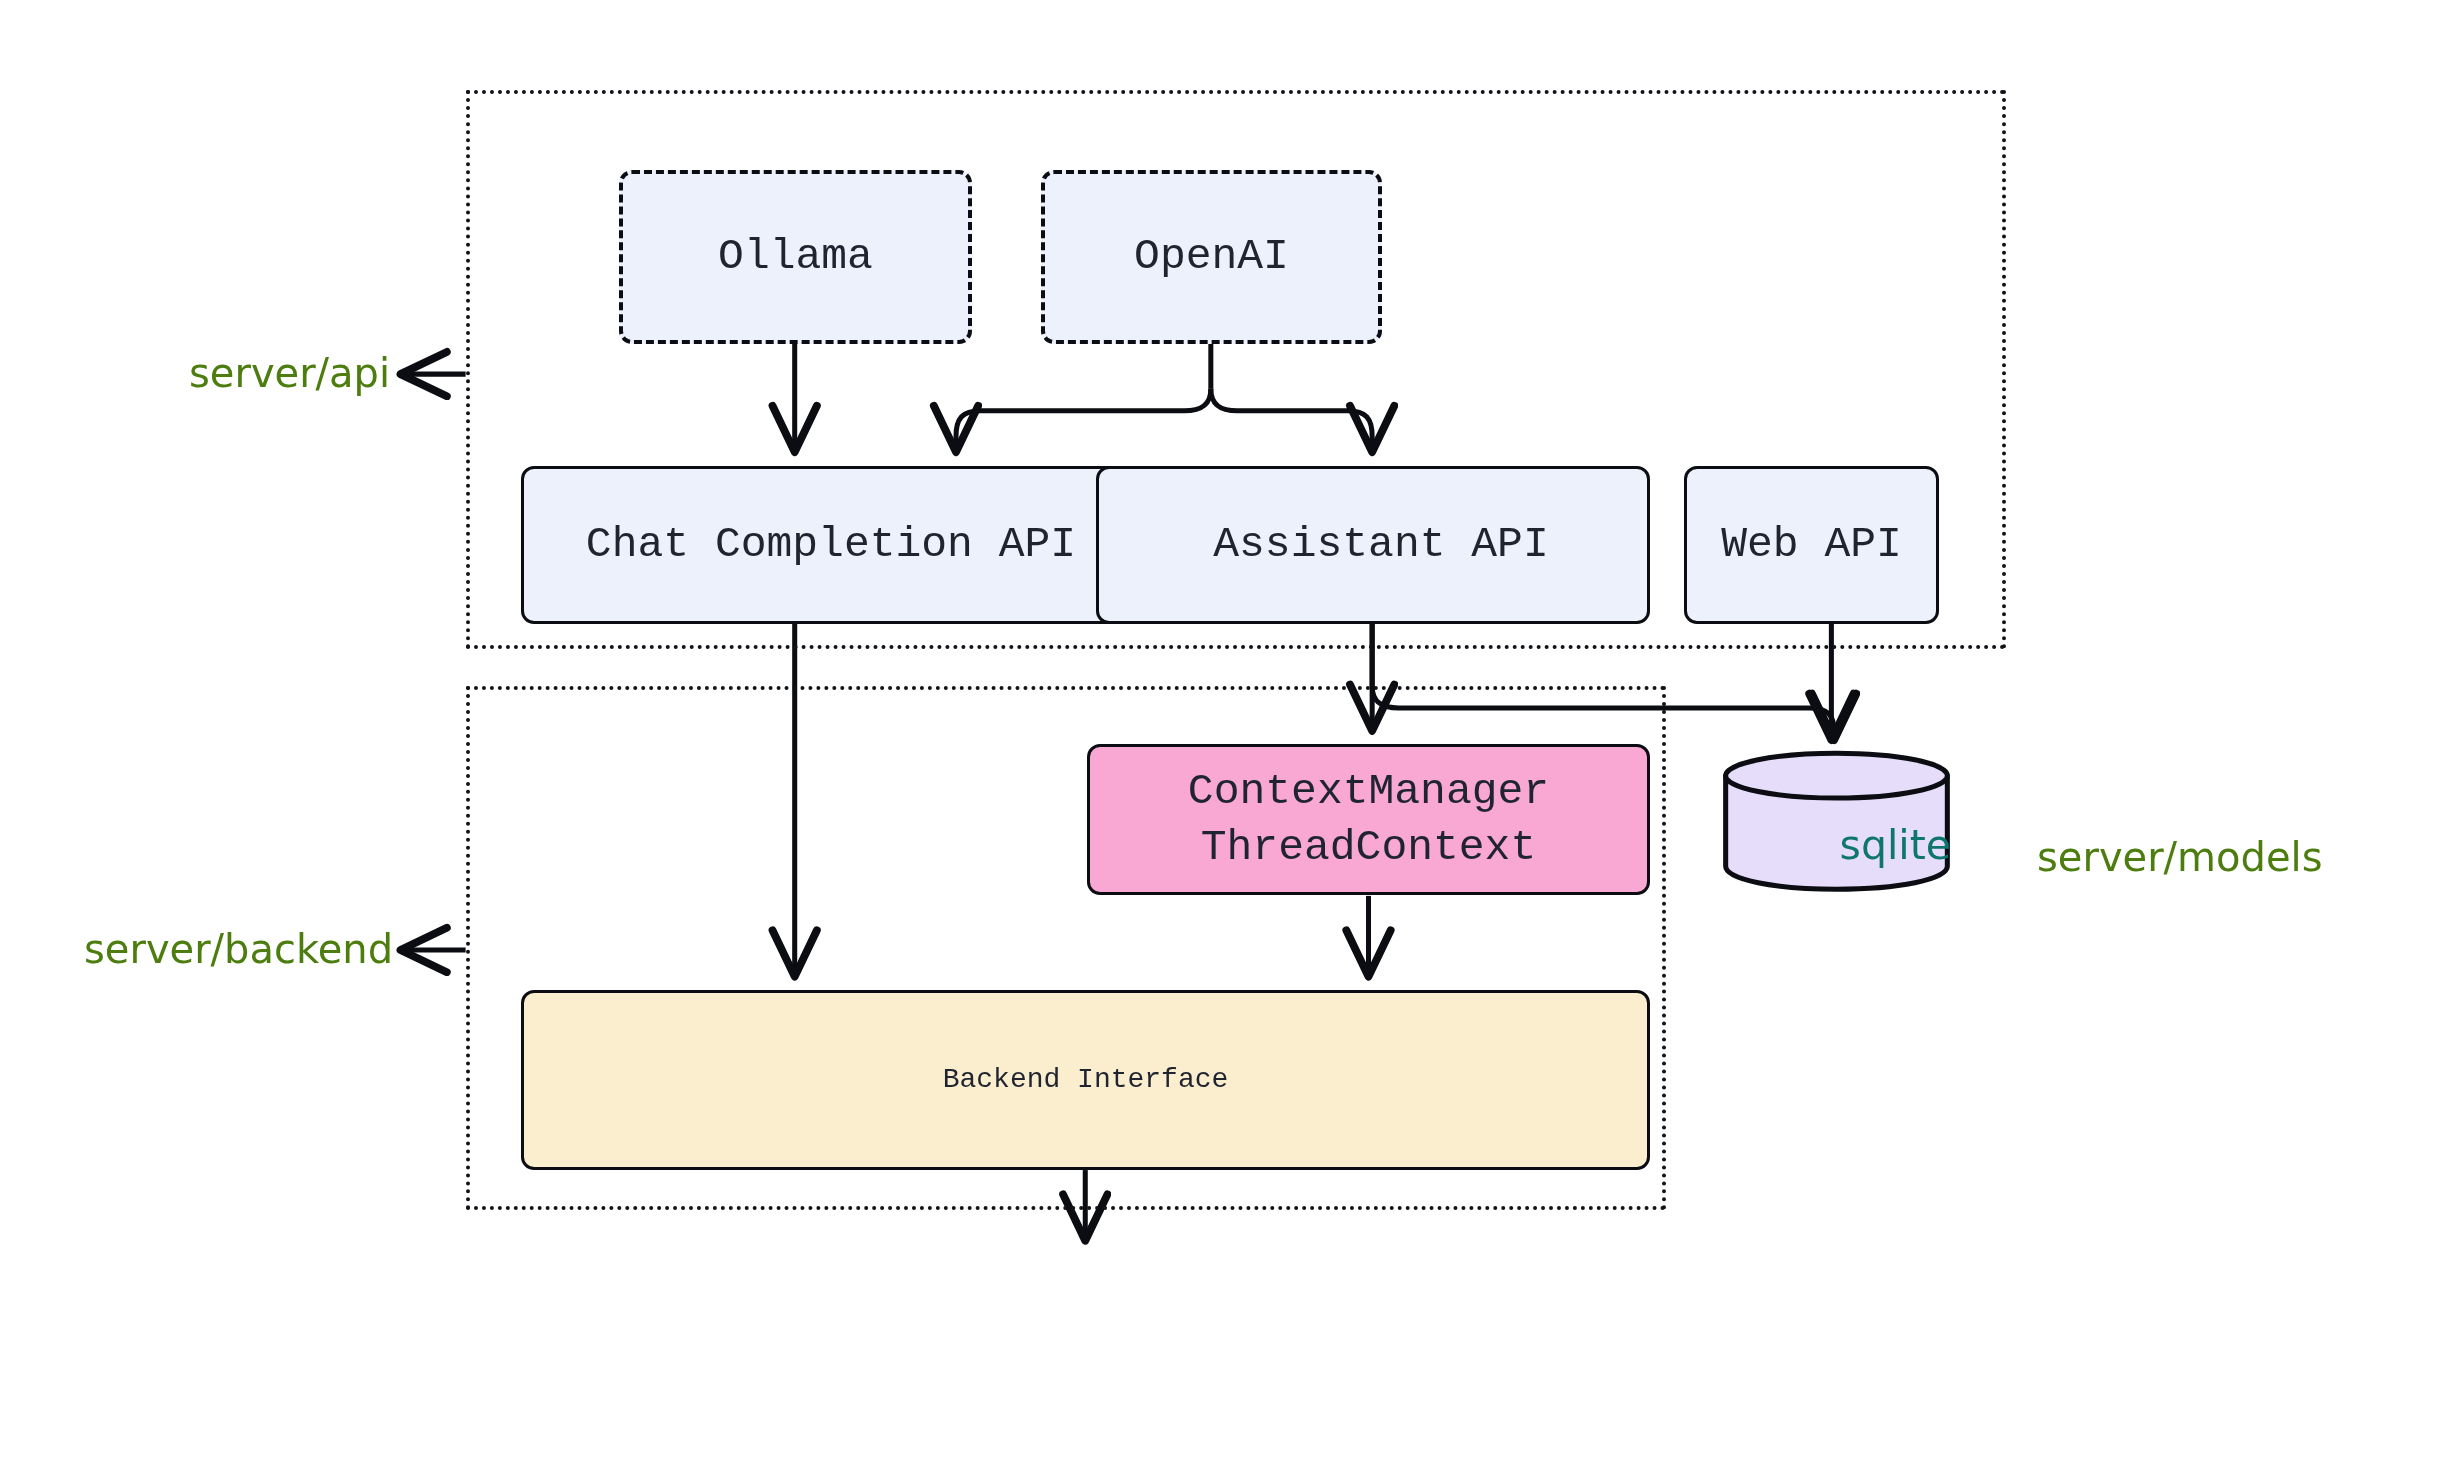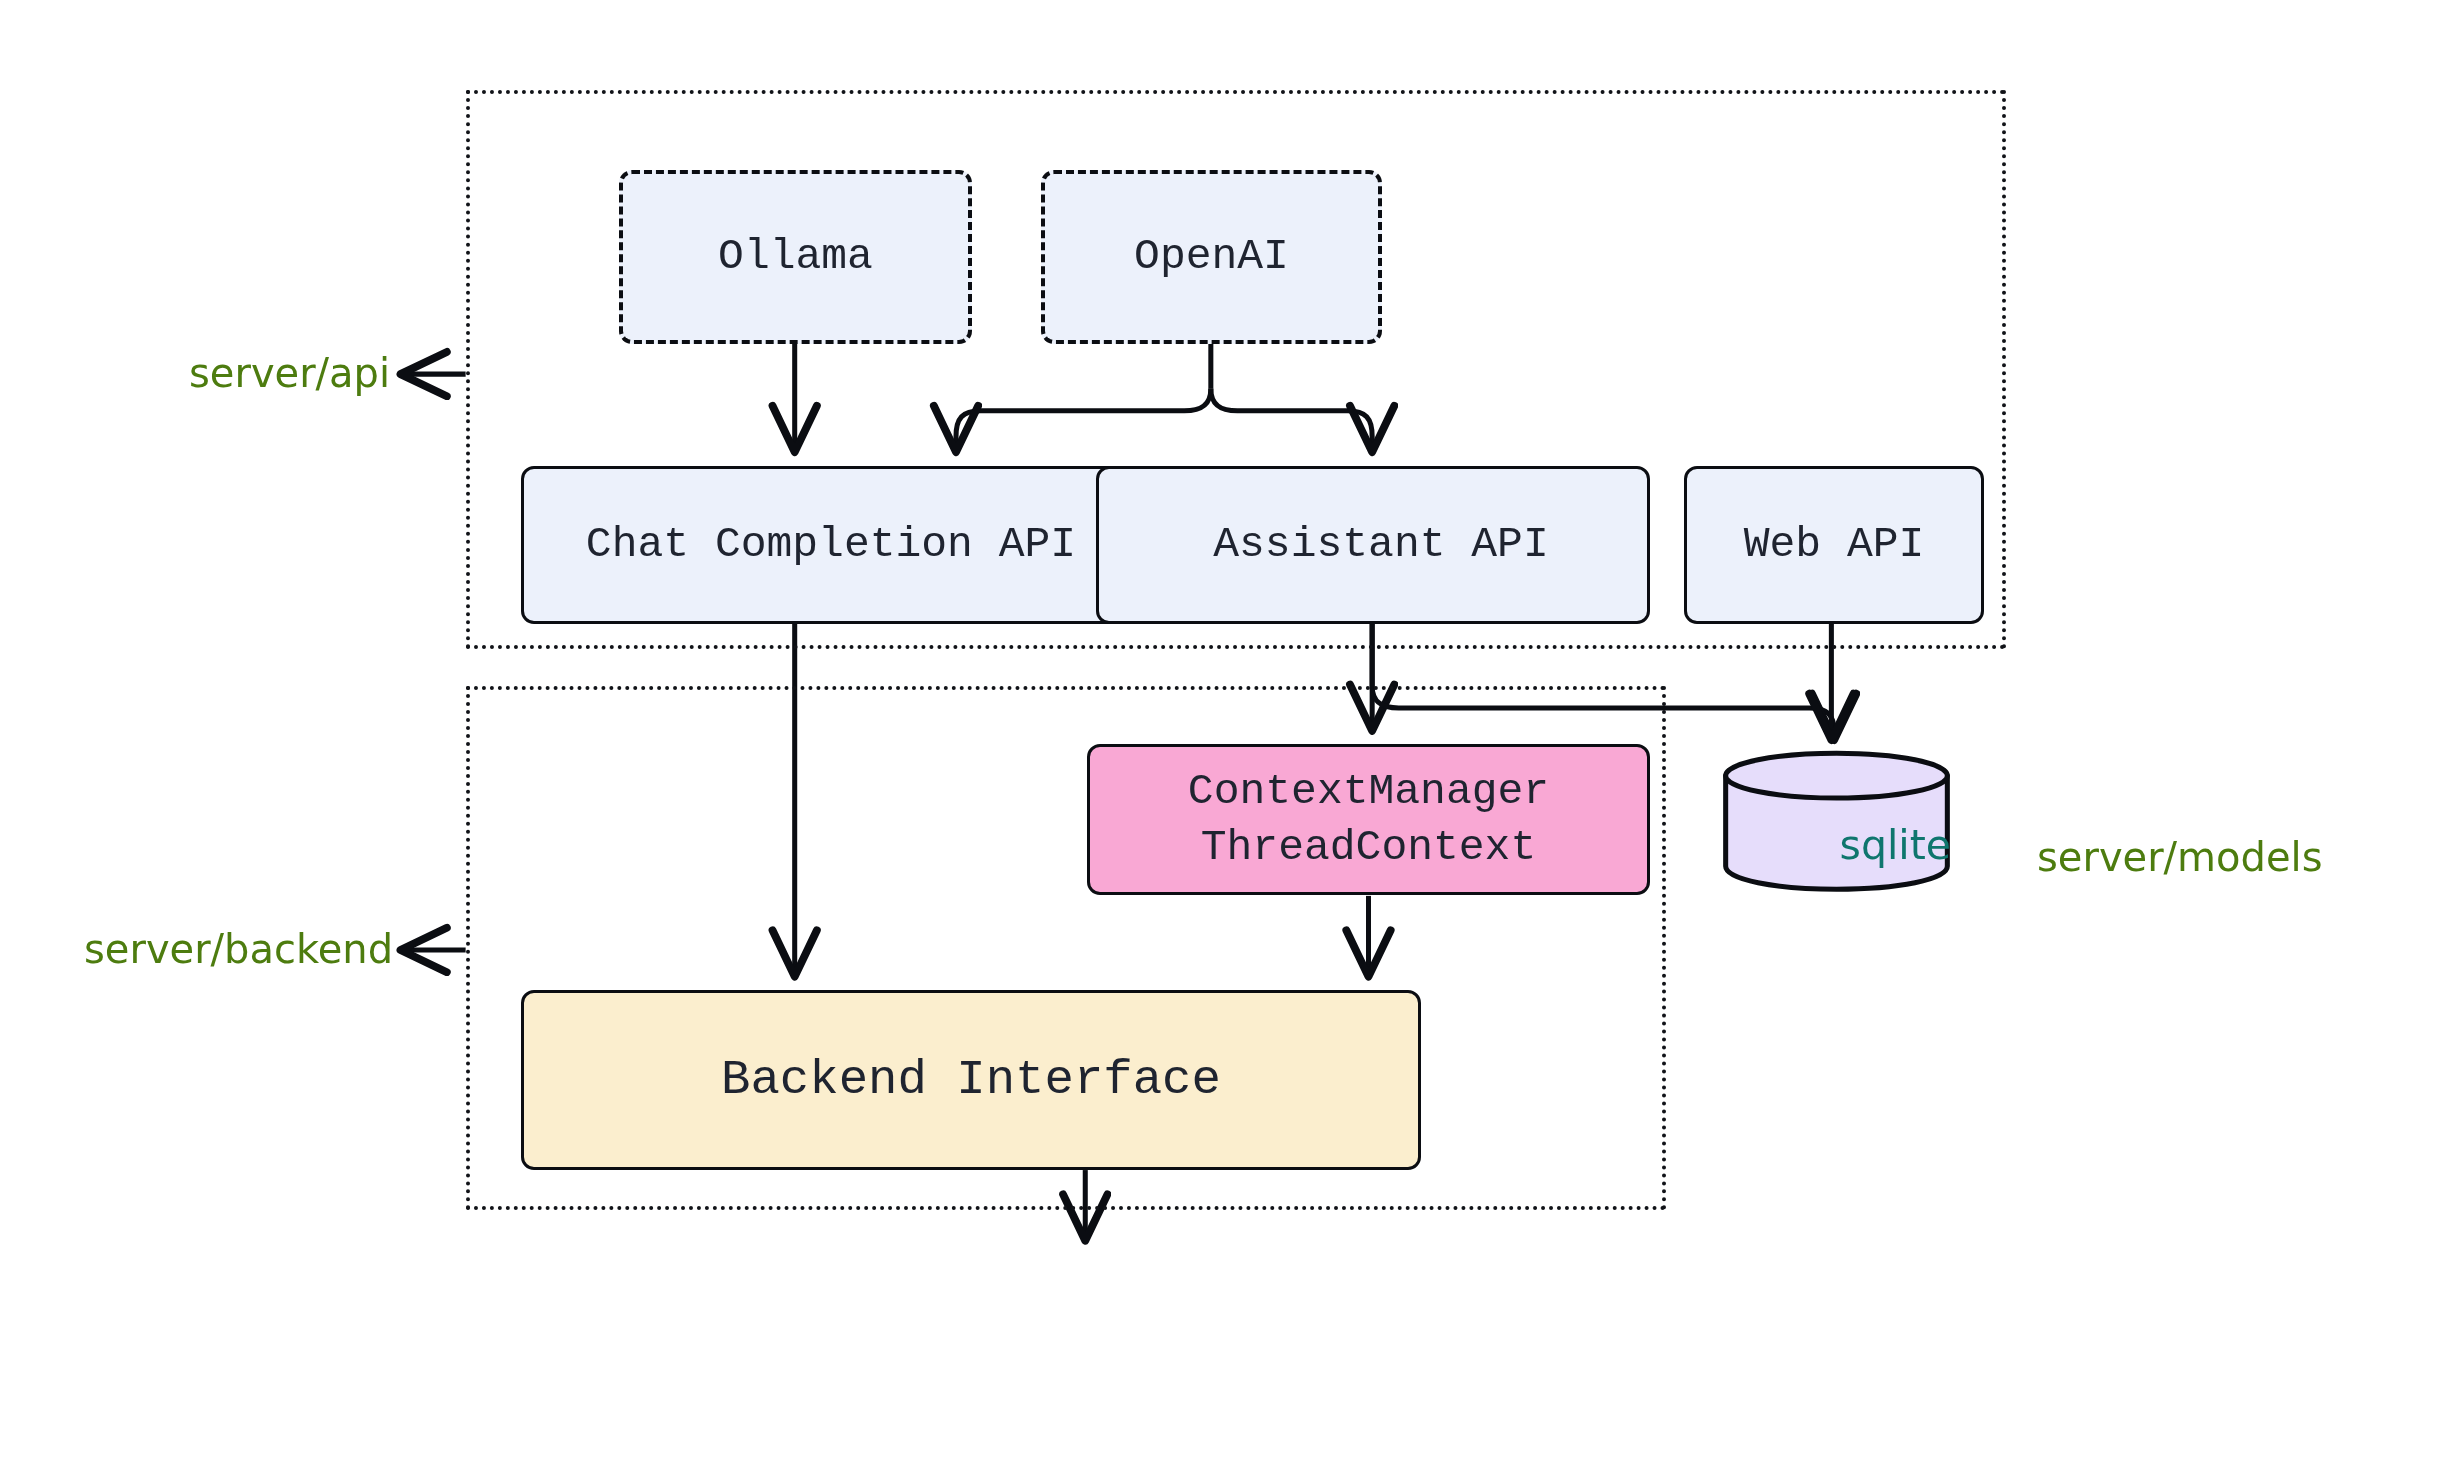--- a/index.html
+++ b/index.html
@@ -124,34 +124,34 @@
   </svg>
 
   <div class="node node-dashed fill-blue" id="node-ollama" style="left: 619px; top: 170px; width: 353px; height: 174px; font-size: 43px;">Ollama</div>
 
   <div class="node node-dashed fill-blue" id="node-openai" style="left: 1041px; top: 170px; width: 341px; height: 174px; font-size: 43px; text-align: right;">OpenAI</div>
 
   <div class="node node-solid fill-blue" id="node-chat-api" style="left: 521px; top: 466px; width: 620px; height: 158px; font-size: 43px;">Chat Completion API</div>
 
   <div class="node node-solid fill-blue" id="node-assistant-api" style="left: 1096px; top: 466px; width: 554px; height: 158px; font-size: 43px; padding-left: 16px;">Assistant API</div>
 
-  <div class="node node-solid fill-blue" id="node-web-api" style="left: 1684px; top: 466px; width: 300px; height: 158px; font-size: 43px;">Web API</div>
+  <div class="node node-solid fill-blue" id="node-web-api" style="left: 1684px; top: 466px; width: 255px; height: 158px; font-size: 43px;">Web API</div>
 
   <div class="node node-solid fill-green" id="node-context-manager" style="left: 1087px; top: 744px; width: 563px; height: 151px; font-size: 43px;">ContextManager
 ThreadContext</div>
 
   <div class="cyl-wrap" id="node-sqlite-wrap" style="left: 1722px; top: 750px; width: 229px; height: 142px;">
     <svg width="229" height="142" viewBox="0 0 250 155">
       <path d="M 4 28 L 4 127 C 4 141.5 58 152 125 152 C 192 152 246 141.5 246 127 L 246 28 Z" fill="#e6ddfb" stroke="#0b0d12" stroke-width="5.5" stroke-linejoin="round"></path>
       <ellipse cx="125" cy="28" rx="121" ry="24.5" fill="#e6ddfb" stroke="#0b0d12" stroke-width="5.5"></ellipse>
     </svg>
     <div class="cyl-text" id="sqlite-text" style="font-size: 41px; top: 71px;">sqlite</div>
   </div>
 
-  <div class="node node-solid fill-yellow" id="node-backend-interface" style="left: 521px; top: 990px; width: 900px; height: 180px; font-size: 49px; text-align: center;">Backend Interface</div>
+  <div class="node node-solid fill-yellow" id="node-backend-interface" style="left: 521px; top: 990px; width: 1129px; height: 180px; font-size: 28px; text-align: center;">Backend Interface</div>
 
 
   <div class="side-label" id="label-server-api" style="font-size: 40px; left: 189px; top: 350px;">server/api</div>
 
   <div class="side-label" id="label-server-backend" style="font-size: 40px; left: 84px; top: 926px;">server/backend</div>
 
   <div class="side-label" id="label-server-models" style="font-size: 40px; left: 2037px; top: 834px;">server/models</div>
 
 </div>
 

